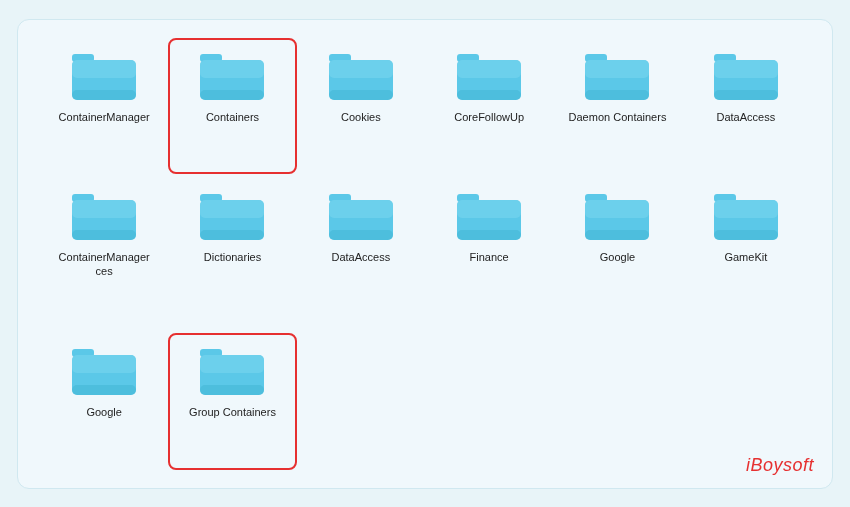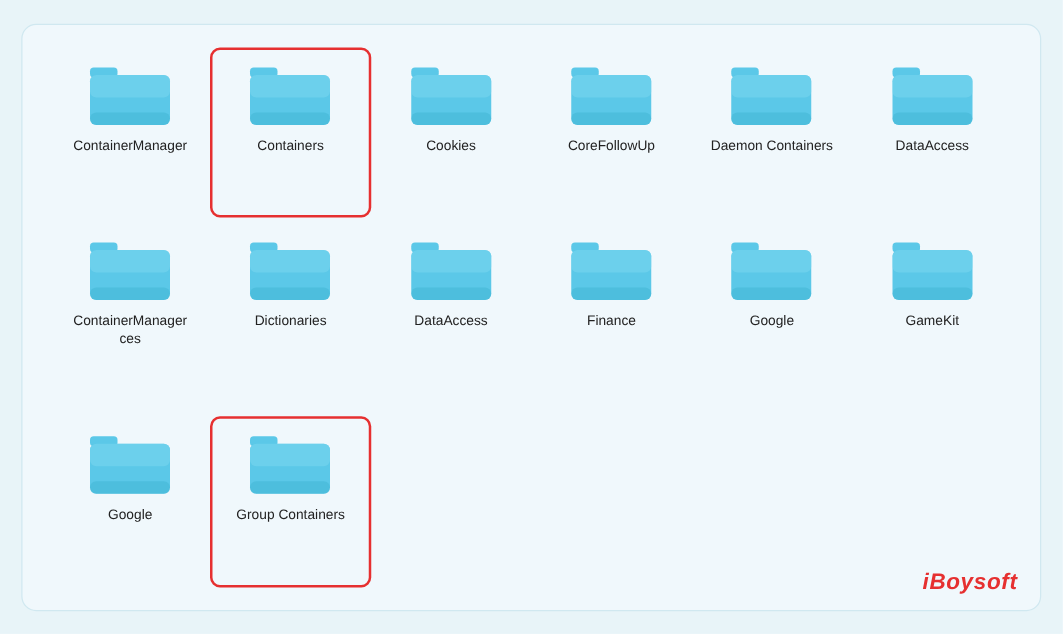--- a/index.html
+++ b/index.html
@@ -64,21 +64,21 @@
       text-align: center;
       line-height: 1.3;
       max-width: 100px;
     }
 
     .watermark {
       position: absolute;
       bottom: 12px;
       right: 18px;
       font-size: 18px;
-      font-weight: 700;
+      font-weight: 400;
       color: #1a9ed4;
       font-style: italic;
       letter-spacing: 0.5px;
     }
 
     .watermark span {
       color: #e63030;
     }
   </style>
 </head>

